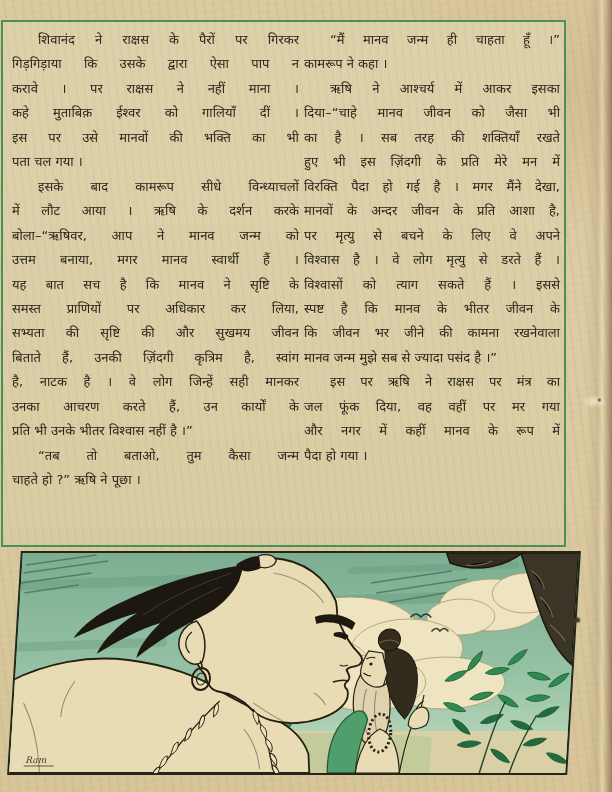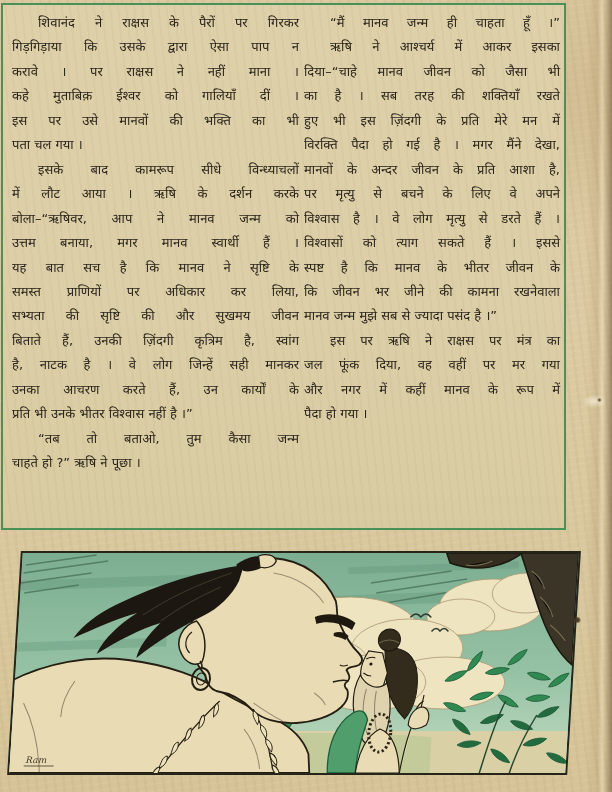--- a/index.html
+++ b/index.html
@@ -17,21 +17,21 @@
                    rgba(245,235,205,.35) 62%, rgba(104,76,40,.30) 86%, rgba(70,50,25,.45) 100%);}
   .crease{position:absolute;left:576px;top:386px;width:34px;height:34px;pointer-events:none;
         background:radial-gradient(ellipse 16px 9px at 55% 45%, rgba(250,243,220,.95), rgba(250,243,220,0) 75%);}
   .crease .dot{position:absolute;left:21px;top:12px;width:5px;height:4px;border-radius:50%;
         background:radial-gradient(circle,#574428 20%, rgba(87,68,40,0) 80%);}
   .stain-speck{position:absolute;left:574px;top:617px;width:7px;height:6px;border-radius:50%;
         background:radial-gradient(circle,#3e3category222 0%,#4a3b22 30%,rgba(74,59,34,0) 85%);}
   .stain-speck{background:radial-gradient(circle,#4a3b22 30%,rgba(74,59,34,0) 85%);}
 
   
-  .text-frame{position:absolute;left:1px;top:3px;width:561px;height:523px;
+  .text-frame{position:absolute;left:1px;top:20px;width:561px;height:523px;
         border:2px solid #4a9158;
         background:
           repeating-linear-gradient(84deg, rgba(118,96,58,.045) 0 2px, rgba(0,0,0,0) 2px 8px),
           linear-gradient(180deg,#ded0a9 0%,#dccfa7 60%,#d9cba1 100%);}
   .tcol{position:absolute;top:6px;color:#2b261b;font-size:13px;line-height:24.45px;
         font-weight:500;}
   .tcol-left{left:9px;width:287px;}
   .tcol-right{left:301px;width:256px;}
   .tline{text-align:justify;text-align-last:justify;text-justify:inter-word;white-space:normal;}
   .tline.first{text-indent:26px;}
@@ -66,20 +66,21 @@
         <div class="tline">सभ्यता की सृष्टि की और सुखमय जीवन</div>
         <div class="tline">बिताते हैं, उनकी ज़िंदगी कृत्रिम है, स्वांग</div>
         <div class="tline">है, नाटक है ।  वे लोग जिन्हें सही मानकर</div>
         <div class="tline">उनका आचरण करते हैं, उन कार्यों के</div>
         <div class="tline plast">प्रति भी उनके भीतर विश्वास नहीं है ।”</div>
         <div class="tline first">“तब तो बताओ, तुम कैसा जन्म</div>
         <div class="tline plast">चाहते हो ?”  ऋषि ने पूछा ।</div>
       </div>
     <div class="tcol tcol-right">
         <div class="tline first">“मैं मानव जन्म ही चाहता हूँ ।”</div>
+        <div class="tline plast">कामरूप ने कहा ।</div>
         <div class="tline first">ऋषि ने आश्चर्य में आकर इसका</div>
         <div class="tline">दिया–“चाहे मानव जीवन को जैसा भी</div>
         <div class="tline">का है ।  सब तरह की शक्तियाँ रखते</div>
         <div class="tline">हुए भी इस ज़िंदगी के प्रति मेरे मन में</div>
         <div class="tline">विरक्ति पैदा हो गई है ।  मगर मैंने देखा,</div>
         <div class="tline">मानवों के अन्दर जीवन के प्रति आशा है,</div>
         <div class="tline">पर मृत्यु से बचने के लिए वे अपने</div>
         <div class="tline">विश्वास है ।  वे लोग मृत्यु से डरते हैं ।</div>
         <div class="tline">विश्वासों को त्याग सकते हैं ।  इससे</div>
         <div class="tline">स्पष्ट है कि मानव के भीतर जीवन के</div>

